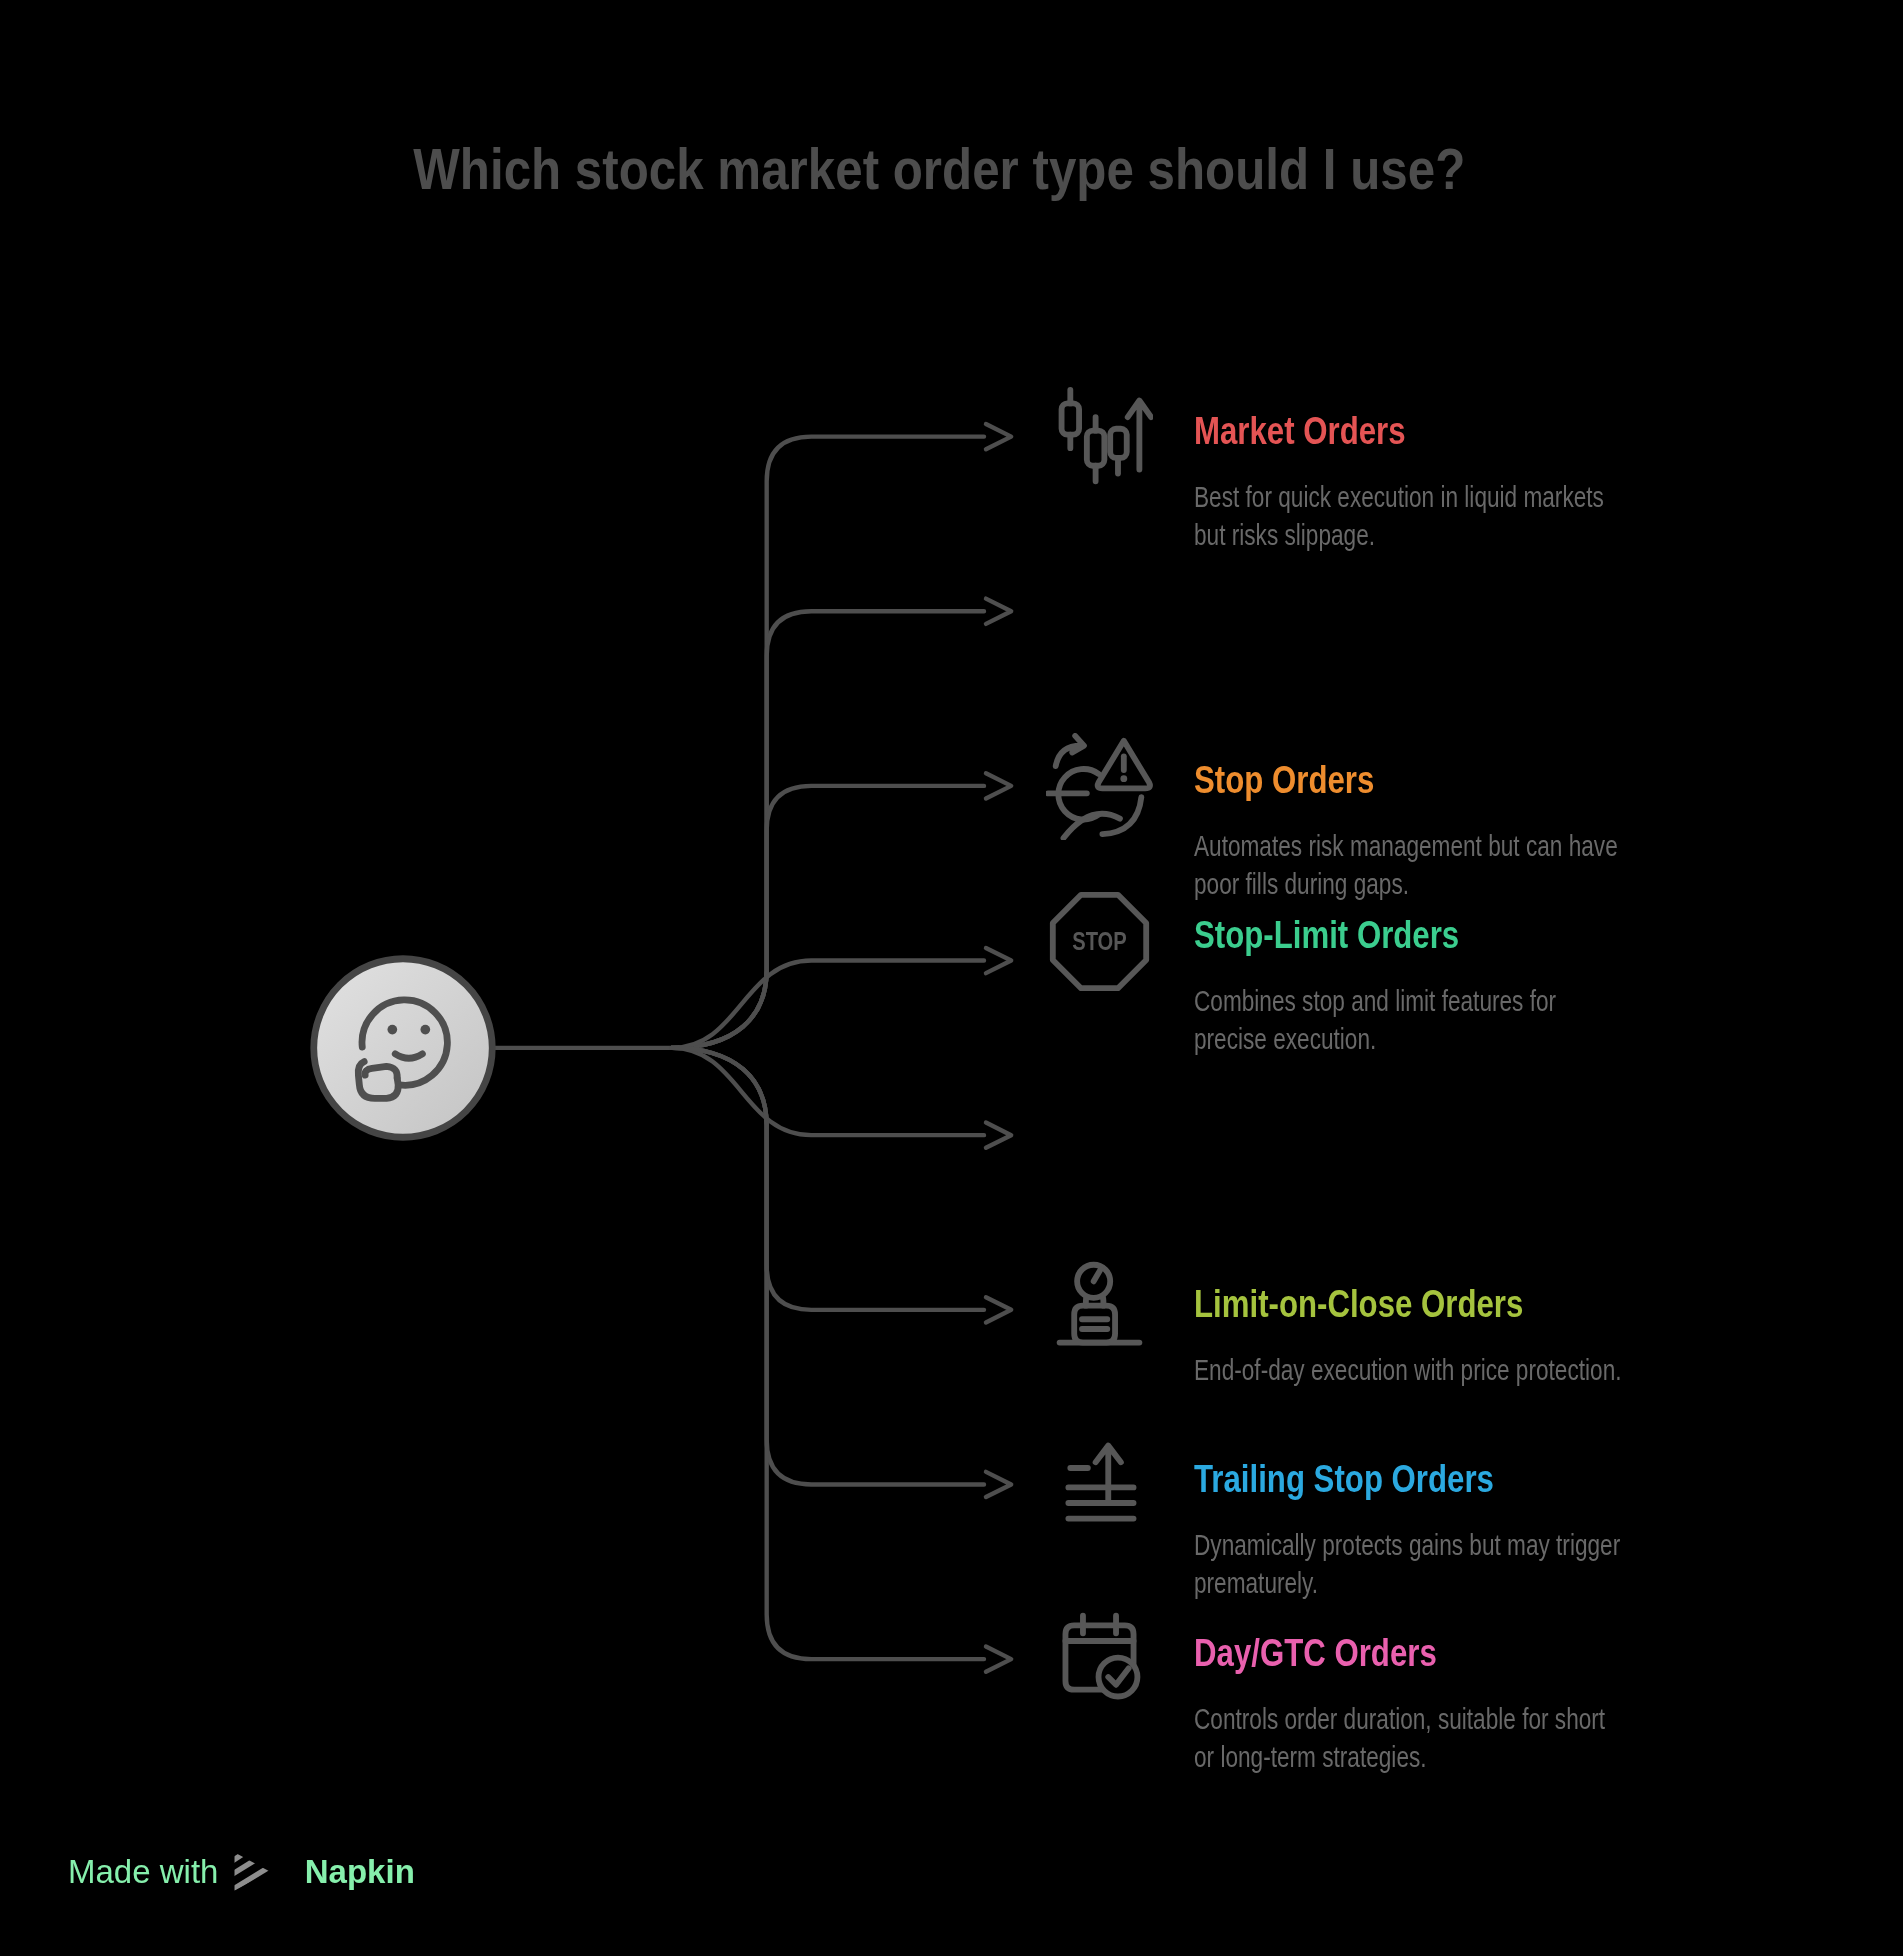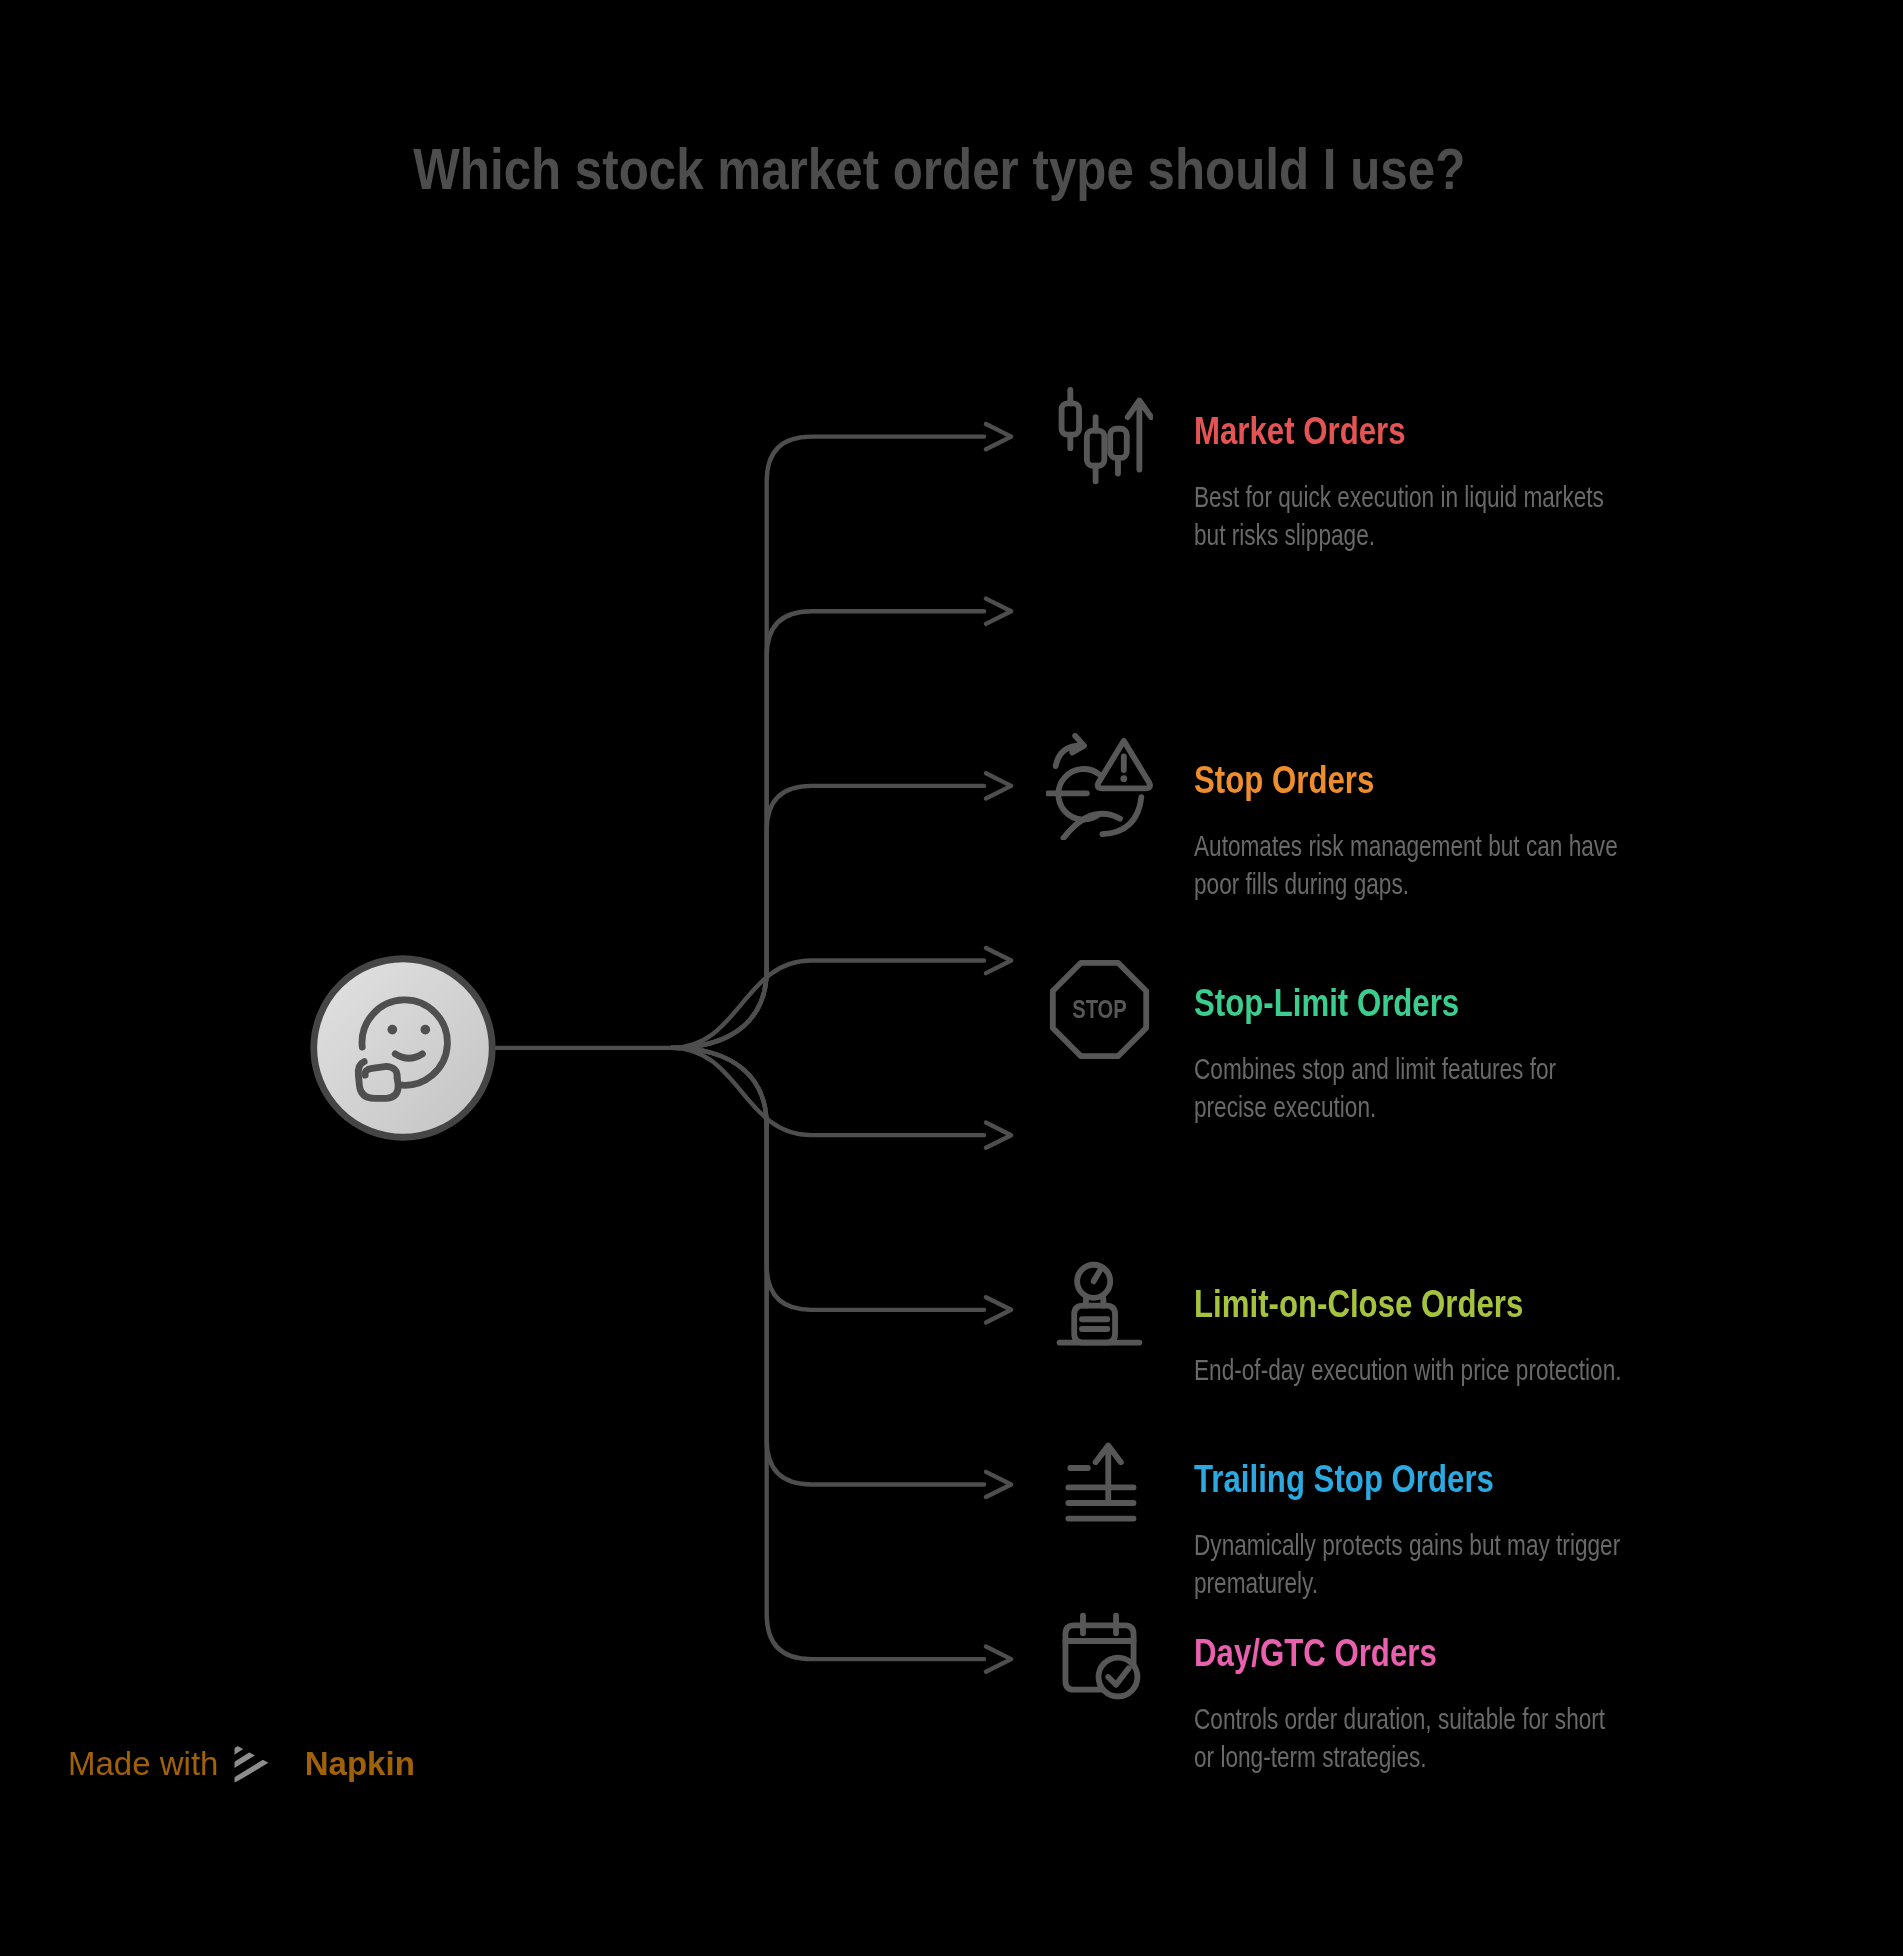--- a/index.html
+++ b/index.html
@@ -10,22 +10,22 @@
          transform:scaleX(0.85);transform-origin:50% 50%;white-space:nowrap;}
   svg.connectors{position:absolute;left:0;top:0;}
   .thinker{position:absolute;left:306px;top:951px;}
   .row{position:absolute;left:0;width:1624px;height:155px;}
   .row .item-icon{position:absolute;left:1046px;top:7.8px;width:107px;height:107px;}
   .row .heading{position:absolute;left:1194px;top:0;font-size:39px;font-weight:bold;
                 line-height:45px;transform:scaleX(0.80);transform-origin:0 0;white-space:nowrap;}
   .row .desc{position:absolute;left:1194px;top:73px;width:737px;font-size:29px;
              line-height:38px;color:#696969;transform:scaleX(0.78);transform-origin:0 0;
              white-space:pre-line;}
-  .footer{position:absolute;left:68px;top:1742px;display:flex;align-items:center;gap:10.7px;
-          color:#a16207;font-size:33px;}
+  .footer{position:absolute;left:68px;top:1850px;display:flex;align-items:center;gap:10.7px;
+          color:#86efac;font-size:33px;}
   .footer .brand{font-weight:600;margin-left:20px;}
   .ic{stroke:#575757;stroke-width:6;fill:none;stroke-linecap:round;stroke-linejoin:round;}
   .ic-fill{fill:#575757;stroke:none;}
   .ic-occl{fill:#000;stroke:#575757;stroke-width:6;}
   .conn{stroke:#4e4e4e;stroke-width:4.5;fill:none;stroke-linecap:round;stroke-linejoin:round;}
   .facegl{stroke:#4f4f4f;stroke-width:7;fill:none;stroke-linecap:round;stroke-linejoin:round;}
 </style>
 </head>
 <body>
 
@@ -92,21 +92,21 @@
       <circle class="ic-fill" cx="80" cy="47" r="3.5"></circle>
       <path class="ic" d="M 10 34 Q 14 12 38 13 M 30 3 L 39 13 L 27 20"></path>
       <path class="ic" d="M 54 42 A 26 26 0 1 0 54 84 M 2 62 H 42"></path>
       <path class="ic" d="M 18 108 Q 46 72 76 88 M 98 66 Q 94 102 58 104"></path>
     </svg>
     <h2 class="heading" style="color: rgb(238, 141, 46);">Stop Orders</h2>
     <p class="desc">Automates risk management but can have
 poor fills during gaps.</p>
   </section>
 
-  <section class="row" style="top:948px">
+  <section class="row" style="top:880px">
     <svg class="item-icon" viewBox="0 0 110 110">
       <path class="ic" d="M 36 7 H 74 L 103 36 V 74 L 74 103 H 36 L 7 74 V 36 Z"></path>
       <text x="55" y="64" text-anchor="middle" textLength="56" lengthAdjust="spacingAndGlyphs" style="font-family:'Liberation Sans',sans-serif;font-weight:bold;font-size:26px;fill:#575757;">STOP</text>
     </svg>
     <h2 class="heading" style="color: rgb(59, 205, 142);">Stop-Limit Orders</h2>
     <p class="desc">Combines stop and limit features for
 precise execution.</p>
   </section>
 
 

